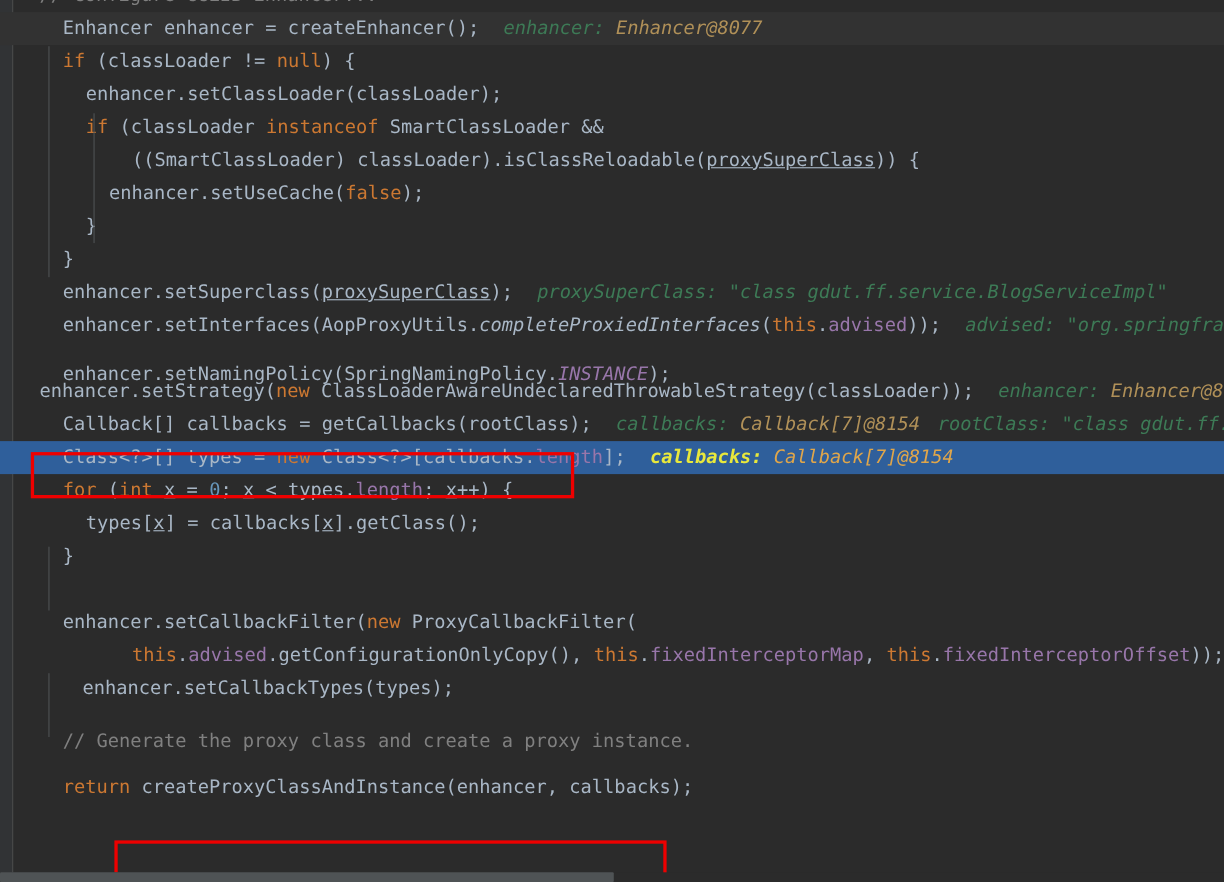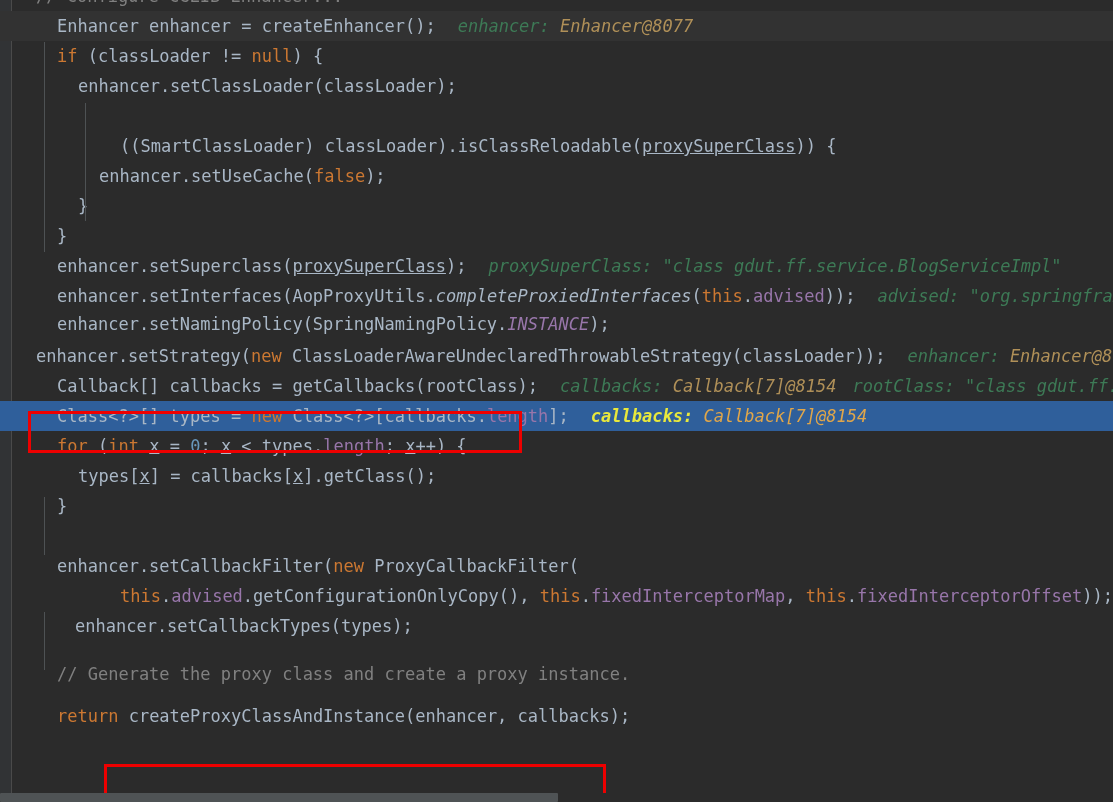--- a/index.html
+++ b/index.html
@@ -116,27 +116,28 @@
 
 <div id="editor">
 
   <div class="gutter-strip"></div>
 
   <div class="code-area" id="code-area">
       <div class="line" style="top: -19px;"><span class="txt" style="padding-left: 36px;"><span class="cmt">// Configure CGLIB Enhancer...</span></span></div>
       <div class="line caret-row" style="top: 11px;"><span class="txt" style="padding-left: 57px;"><span class="id">Enhancer enhancer = createEnhancer();</span></span><span class="hint" style="margin-left: 22px;"><span>enhancer: </span><span class="hv-obj">Enhancer@8077</span></span></div>
       <div class="line" style="top: 41px;"><span class="txt" style="padding-left: 57px;"><span class="kw">if</span><span class="id"> (classLoader != </span><span class="kw">null</span><span class="id">) {</span></span></div>
       <div class="line" style="top: 71px;"><span class="txt" style="padding-left: 78px;"><span class="id">enhancer.setClassLoader(classLoader);</span></span></div>
+      <div class="line" style="top: 101px;"><span class="txt" style="padding-left: 78px;"><span class="kw">if</span><span class="id"> (classLoader </span><span class="kw">instanceof</span><span class="id"> SmartClassLoader &amp;&amp;</span></span></div>
       <div class="line" style="top: 131px;"><span class="txt" style="padding-left: 120px;"><span class="id">((SmartClassLoader) classLoader).isClassReloadable(</span><span class="und">proxySuperClass</span><span class="id">)) {</span></span></div>
       <div class="line" style="top: 161px;"><span class="txt" style="padding-left: 99px;"><span class="id">enhancer.setUseCache(</span><span class="kw">false</span><span class="id">);</span></span></div>
       <div class="line" style="top: 191px;"><span class="txt" style="padding-left: 78px;"><span class="id">}</span></span></div>
       <div class="line" style="top: 221px;"><span class="txt" style="padding-left: 57px;"><span class="id">}</span></span></div>
       <div class="line" style="top: 251px;"><span class="txt" style="padding-left: 57px;"><span class="id">enhancer.setSuperclass(</span><span class="und">proxySuperClass</span><span class="id">);</span></span><span class="hint" style="margin-left: 22px;"><span>proxySuperClass: </span><span class="hv-str">"class gdut.ff.service.BlogServiceImpl"</span></span></div>
       <div class="line" style="top: 281px;"><span class="txt" style="padding-left: 57px;"><span class="id">enhancer.setInterfaces(AopProxyUtils.</span><span class="meth-ital">completeProxiedInterfaces</span><span class="id">(</span><span class="kw">this</span><span class="id">.</span><span class="fld">advised</span><span class="id">));</span></span><span class="hint" style="margin-left: 22px;"><span>advised: </span><span class="hv-str">"org.springframewo</span></span></div>
-      <div class="line" style="top: 309px;"><span class="txt" style="padding-left: 57px;"><span class="id">enhancer.setNamingPolicy(SpringNamingPolicy.</span><span class="const-ital">INSTANCE</span><span class="id">);</span></span></div>
+      <div class="line" style="top: 325px;"><span class="txt" style="padding-left: 57px;"><span class="id">enhancer.setNamingPolicy(SpringNamingPolicy.</span><span class="const-ital">INSTANCE</span><span class="id">);</span></span></div>
       <div class="line" style="top: 341px;"><span class="txt" style=""><span class="id">enhancer.setStrategy(</span><span class="kw">new</span><span class="id"> ClassLoaderAwareUndeclaredThrowableStrategy(classLoader));</span></span><span class="hint" style="margin-left: 22px;"><span>enhancer: </span><span class="hv-obj">Enhancer@807</span></span></div>
       <div class="line" style="top: 371px;"><span class="txt" style="padding-left: 57px;"><span class="id">Callback[] callbacks = getCallbacks(rootClass);</span></span><span class="hint" style="margin-left: 22px;"><span>callbacks: </span><span class="hv-obj">Callback[7]@8154</span></span><span class="hint" style="margin-left: 16px;"><span>rootClass: </span><span class="hv-str">"class gdut.ff.ser</span></span></div>
       <div class="line selected" style="top: 401px;"><span class="txt" style="padding-left: 57px;"><span class="id">Class&lt;?&gt;[] types = </span><span class="kw">new</span><span class="id"> Class&lt;?&gt;[callbacks.</span><span class="fld">length</span><span class="id">];</span></span><span class="hint" style="margin-left: 22px;"><span>callbacks: </span><span class="hv-obj">Callback[7]@8154</span></span></div>
       <div class="line" style="top: 431px;"><span class="txt" style="padding-left: 57px;"><span class="kw">for</span><span class="id"> (</span><span class="kw">int</span><span class="id"> </span><span class="und">x</span><span class="id"> = </span><span class="num">0</span><span class="id">; </span><span class="und">x</span><span class="id"> &lt; types.</span><span class="fld">length</span><span class="id">; </span><span class="und">x</span><span class="id">++) {</span></span></div>
       <div class="line" style="top: 461px;"><span class="txt" style="padding-left: 78px;"><span class="id">types[</span><span class="und">x</span><span class="id">] = callbacks[</span><span class="und">x</span><span class="id">].getClass();</span></span></div>
       <div class="line" style="top: 491px;"><span class="txt" style="padding-left: 57px;"><span class="id">}</span></span></div>
       <div class="line" style="top: 551px;"><span class="txt" style="padding-left: 57px;"><span class="id">enhancer.setCallbackFilter(</span><span class="kw">new</span><span class="id"> ProxyCallbackFilter(</span></span></div>
       <div class="line" style="top: 581px;"><span class="txt" style="padding-left: 120px;"><span class="kw">this</span><span class="id">.</span><span class="fld">advised</span><span class="id">.getConfigurationOnlyCopy(), </span><span class="kw">this</span><span class="id">.</span><span class="fld">fixedInterceptorMap</span><span class="id">, </span><span class="kw">this</span><span class="id">.</span><span class="fld">fixedInterceptorOffset</span><span class="id">));</span></span></div>
       <div class="line" style="top: 611px;"><span class="txt" style="padding-left: 75px;"><span class="id">enhancer.setCallbackTypes(types);</span></span></div>
       <div class="line" style="top: 641px;"><span class="txt" style="padding-left: 57px;"><span class="id"></span></span></div>

